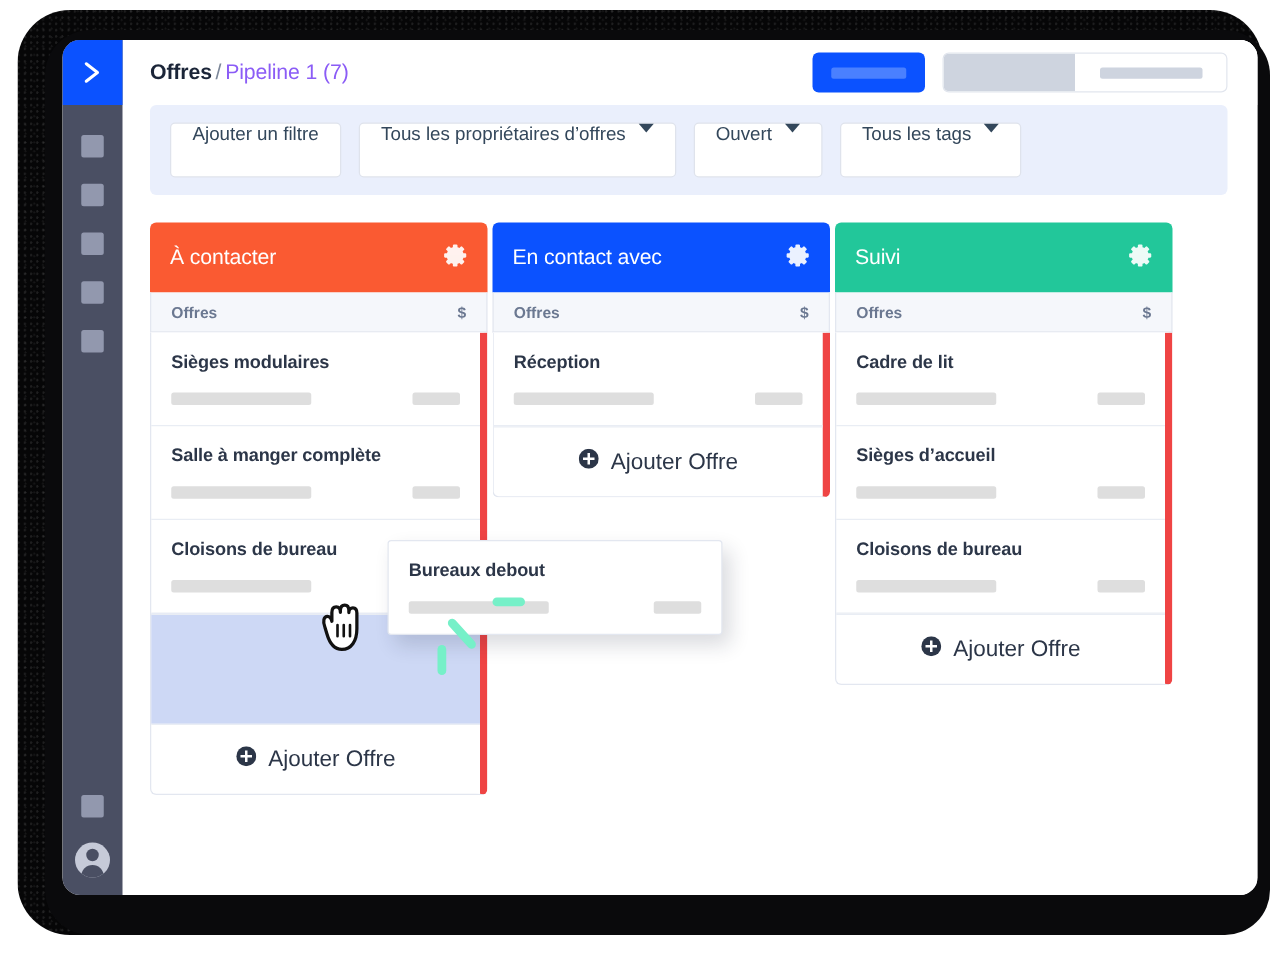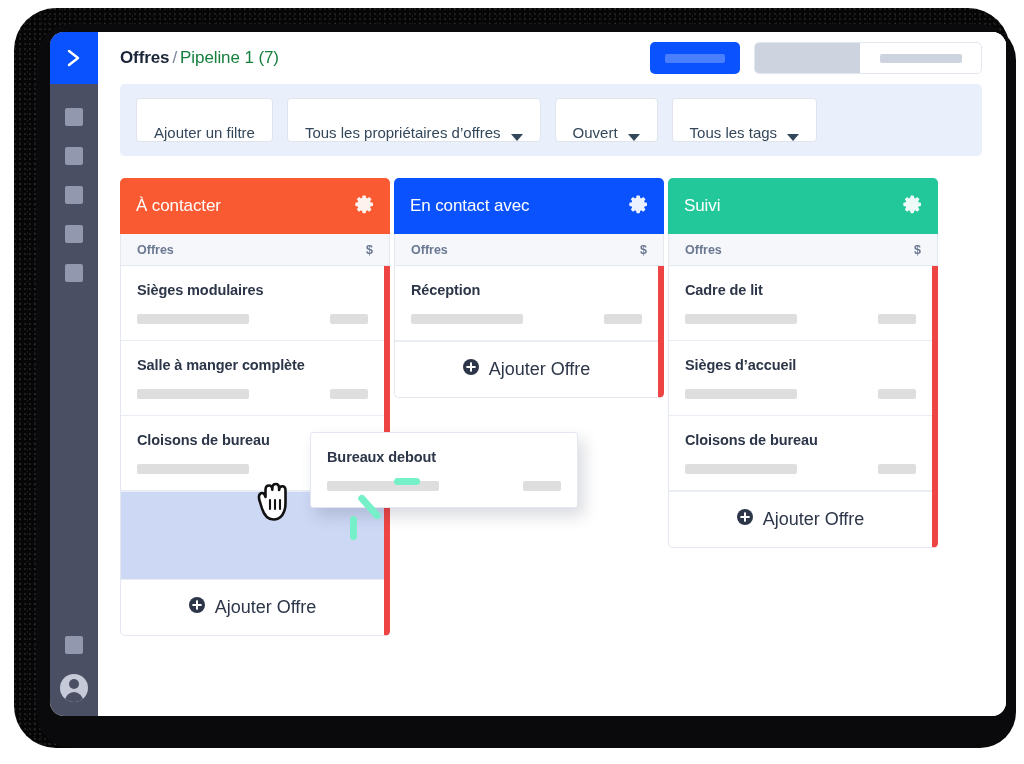--- a/index.html
+++ b/index.html
@@ -127,21 +127,21 @@
     background: #ffffff;
   }
   #breadcrumb {
     font-size: 17px;
     color: #33475b;
     white-space: nowrap;
     letter-spacing: -0.1px;
   }
   #breadcrumb .bc-strong { font-weight: bold; color: #1b2538; }
   #breadcrumb .bc-sep { color: #7c8799; font-weight: normal; margin: 0 3px; }
-  #breadcrumb .bc-rest { color: #15803d; font-weight: normal; }
+  #breadcrumb .bc-rest { color: #8b5cf6; font-weight: normal; }
   #topbar-right {
     margin-left: auto;
     display: flex;
     align-items: center;
     gap: 14px;
   }
   #btn-primary-skeleton {
     width: 90px;
     height: 32px;
     border-radius: 5px;
@@ -190,21 +190,21 @@
     gap: 14px;
     flex: 0 0 auto;
   }
   .filter-btn {
     background: #ffffff;
     border: 1px solid #dfe3ec;
     border-radius: 4px;
     height: 44px;
     padding: 0 17px;
     display: flex;
-    align-items: flex-end;
+    align-items: flex-start;
     gap: 10px;
     font-size: 15px;
     color: #33475b;
     white-space: nowrap;
     cursor: pointer;
   }
   .caret {
     width: 0; height: 0;
     border-left: 6px solid transparent;
     border-right: 6px solid transparent;

